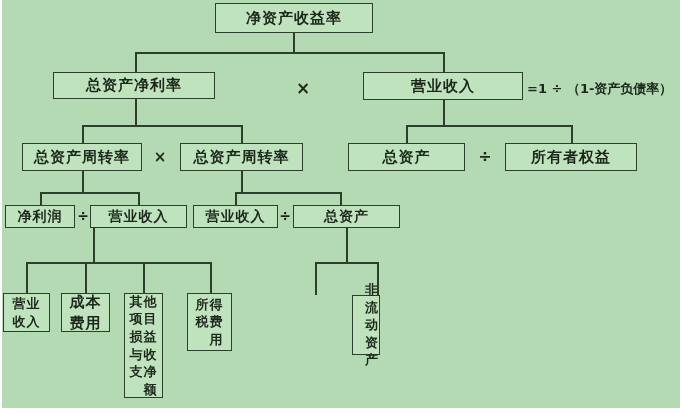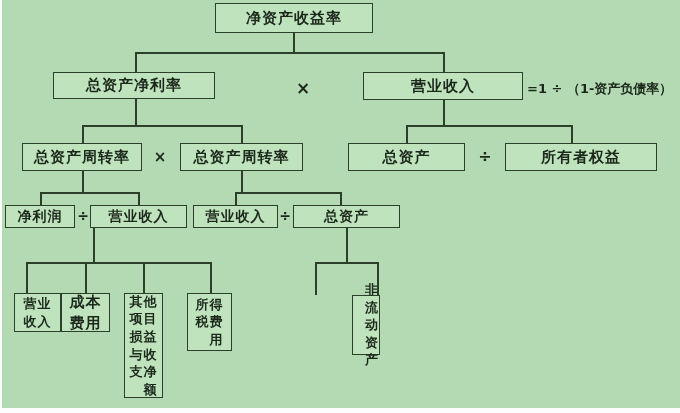--- a/index.html
+++ b/index.html
@@ -39,30 +39,30 @@
   <div class="node" style="left:53px;top:72px;width:162px;height:27px;font-size:15px">总资产净利率</div>
   <div class="op" style="left:303px;top:88px;font-size:17px">×</div>
   <div class="node" style="left:363px;top:72px;width:160px;height:28px;font-size:15px">营业收入</div>
   <div class="annot" style="left:527px;top:89px;font-size:13px">=1 ÷ （1-资产负债率）</div>
 
   <div class="node" style="left:22px;top:143px;width:120px;height:28px;font-size:15px">总资产周转率</div>
   <div class="op" style="left:160px;top:157px;font-size:15px">×</div>
   <div class="node" style="left:180px;top:143px;width:123px;height:28px;font-size:15px">总资产周转率</div>
   <div class="node" style="left:348px;top:143px;width:117px;height:28px;font-size:15px">总资产</div>
   <div class="op" style="left:485px;top:157px;font-size:16px">÷</div>
-  <div class="node" style="left:505px;top:143px;width:152px;height:28px;font-size:15px">所有者权益</div>
+  <div class="node" style="left:505px;top:143px;width:132px;height:28px;font-size:15px">所有者权益</div>
 
   <div class="node" style="left:5px;top:205px;width:70px;height:23px;font-size:14px">净利润</div>
   <div class="op" style="left:83px;top:216px;font-size:14px">÷</div>
   <div class="node" style="left:90px;top:205px;width:97px;height:23px;font-size:14px">营业收入</div>
   <div class="node" style="left:193px;top:205px;width:85px;height:23px;font-size:14px">营业收入</div>
   <div class="op" style="left:285px;top:216px;font-size:14px">÷</div>
   <div class="node" style="left:293px;top:205px;width:107px;height:23px;font-size:14px">总资产</div>
 
-  <div class="node" style="left:14px;top:293px;width:47px;height:39px;font-size:13px">营业
+  <div class="node" style="left:3px;top:293px;width:47px;height:39px;font-size:13px">营业
 收入</div>
   <div class="node" style="left:61px;top:293px;width:49px;height:39px;font-size:15px">成本
 费用</div>
   <div class="node" style="left:124px;top:293px;width:39px;height:105px;font-size:13px">其他
 项目
 损益
 与收
 支净
 额</div>
   <div class="node" style="left:187px;top:293px;width:45px;height:58px;font-size:13px">所得

